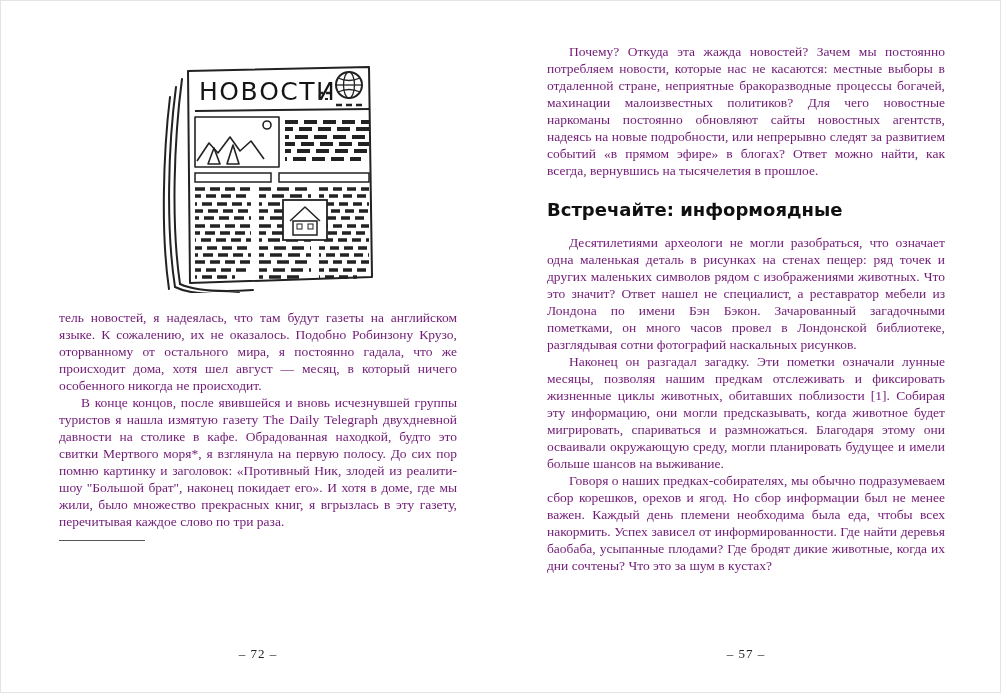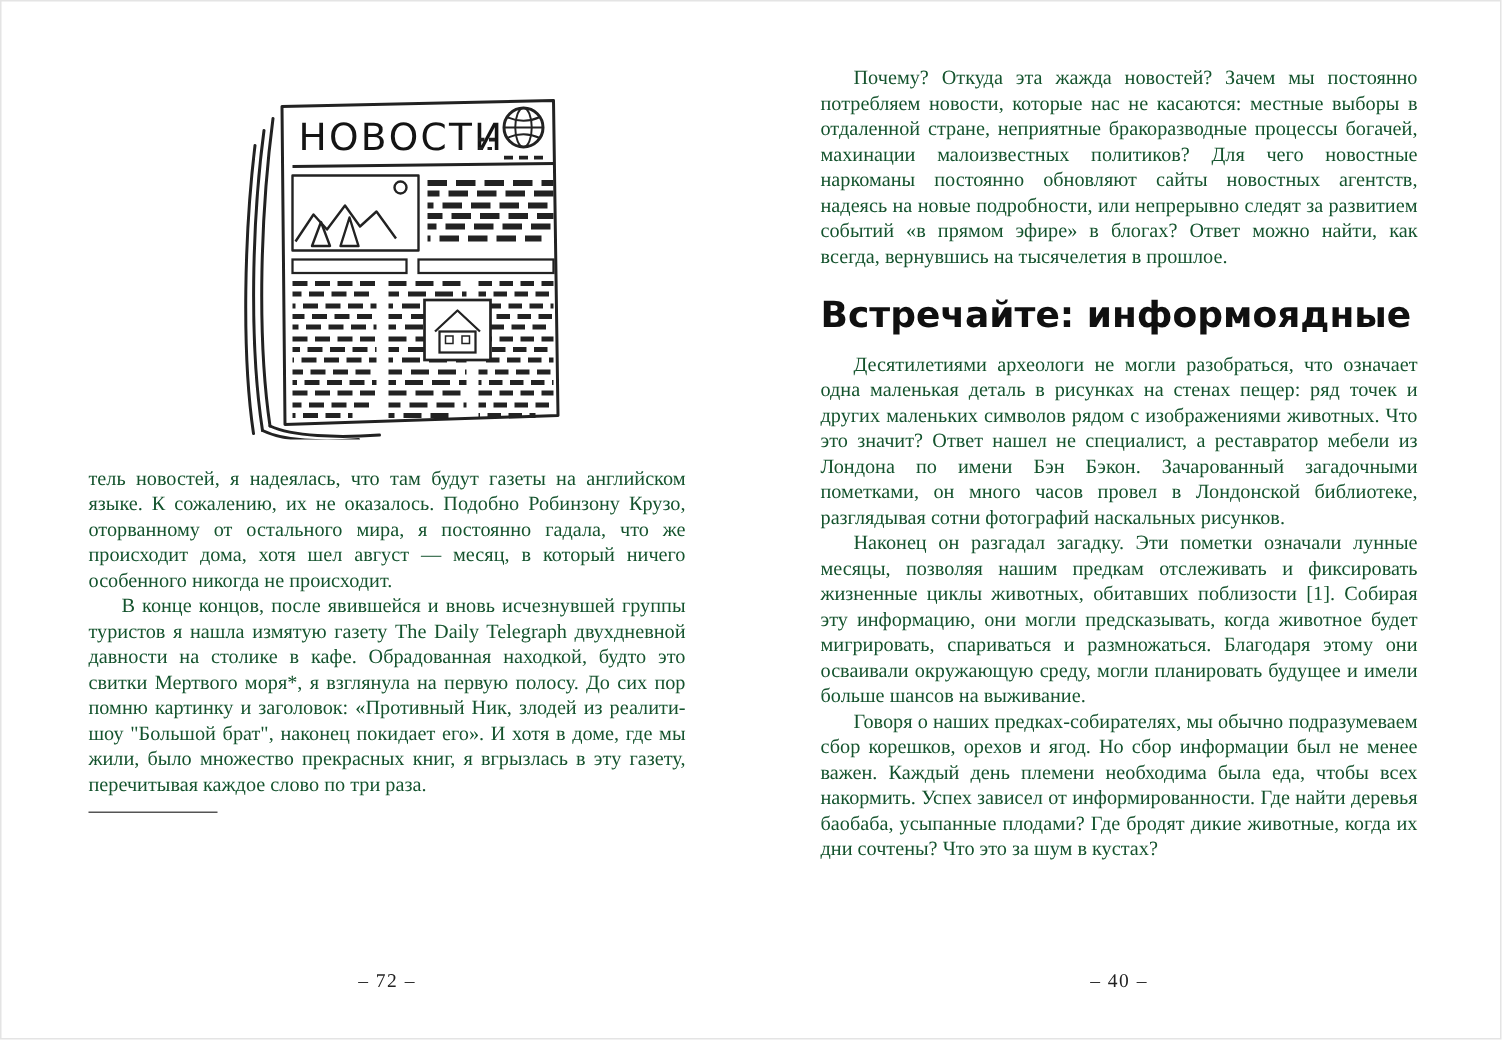--- a/index.html
+++ b/index.html
@@ -18,30 +18,30 @@
     border: 1px solid #e4e4e4;
   }
   .page { position: absolute; top: 0; height: 100%; width: 398px; }
   .page-left  { left: 58px; }
   .page-right { left: 546px; padding-top: 42px; }
 
   .body-text {
     font: 13.5px/17px "Liberation Serif", serif;
     text-align: justify;
     margin: 0;
-    color: #14532d;
+    color: #701a75;
   }
   .indent { text-indent: 22px; }
 
   .illustration-wrap { width: 250px; margin: 54px auto 12px auto; }
 
   .section-heading {
     font-family: "DejaVu Sans", sans-serif;
     font-weight: 700;
-    font-size: 24px;
+    font-size: 18px;
     line-height: 22px;
     color: #101010;
     margin: 20px 0 13px 0;
   }
 
   .footnote-rule {
     width: 86px; height: 0;
     border-top: 1px solid #555;
     margin: 10px 0 5px 0;
   }
@@ -194,16 +194,16 @@
   <div class="page page-right">
 
     <p class="body-text indent">Почему? Откуда эта жажда новостей? Зачем мы постоянно потребляем новости, которые нас не касаются: местные выборы в отдаленной стране, неприятные бракоразводные процессы богачей, махинации малоизвестных политиков? Для чего новостные наркоманы постоянно обновляют сайты новостных агентств, надеясь на новые подробности, или непрерывно следят за развитием событий «в прямом эфире» в блогах? Ответ можно найти, как всегда, вернувшись на тысячелетия в прошлое.</p>
 
     <h2 class="section-heading">Встречайте: информоядные</h2>
 
     <p class="body-text indent">Десятилетиями археологи не могли разобраться, что означает одна маленькая деталь в рисунках на стенах пещер: ряд точек и других маленьких символов рядом с изображениями животных. Что это значит? Ответ нашел не специалист, а реставратор мебели из Лондона по имени Бэн Бэкон. Зачарованный загадочными пометками, он много часов провел в Лондонской библиотеке, разглядывая сотни фотографий наскальных рисунков.</p>
     <p class="body-text indent">Наконец он разгадал загадку. Эти пометки означали лунные месяцы, позволяя нашим предкам отслеживать и фиксировать жизненные циклы животных, обитавших поблизости [1]. Собирая эту информацию, они могли предсказывать, когда животное будет мигрировать, спариваться и размножаться. Благодаря этому они осваивали окружающую среду, могли планировать будущее и имели больше шансов на выживание.</p>
     <p class="body-text indent">Говоря о наших предках-собирателях, мы обычно подразумеваем сбор корешков, орехов и ягод. Но сбор информации был не менее важен. Каждый день племени необходима была еда, чтобы всех накормить. Успех зависел от информированности. Где найти деревья баобаба, усыпанные плодами? Где бродят дикие животные, когда их дни сочтены? Что это за шум в кустах?</p>
 
-    <div class="page-number">– 40 –</div>
+    <div class="page-number">– 57 –</div>
   </div>
 
 </div>
 
 </body></html>

